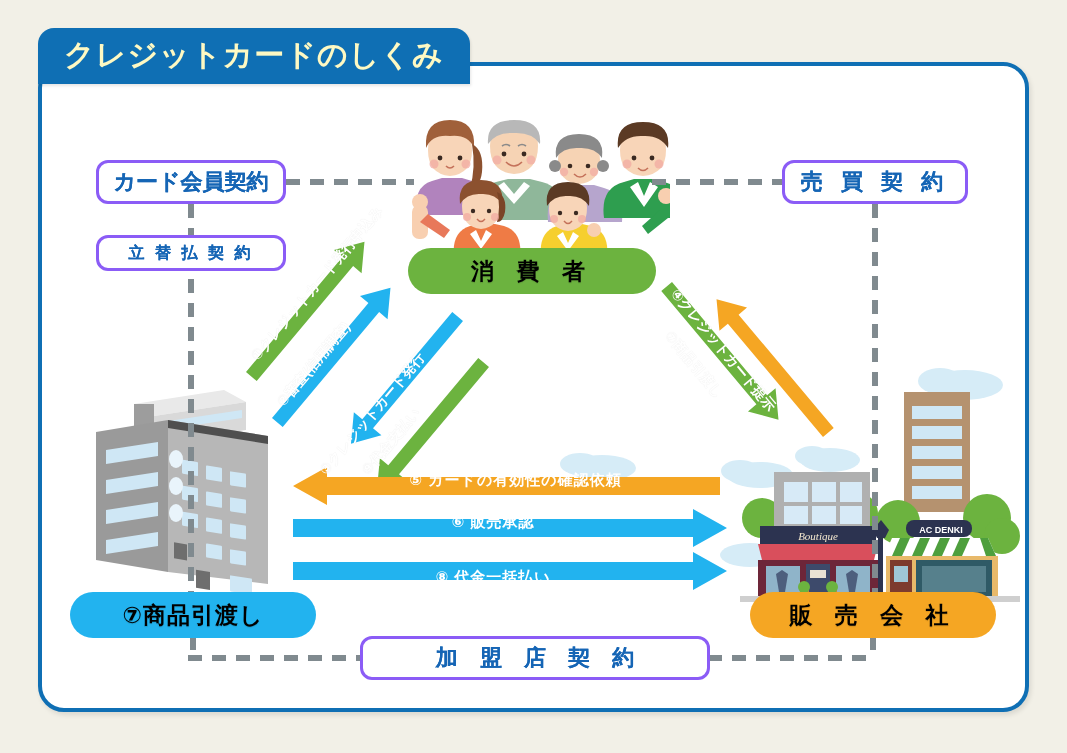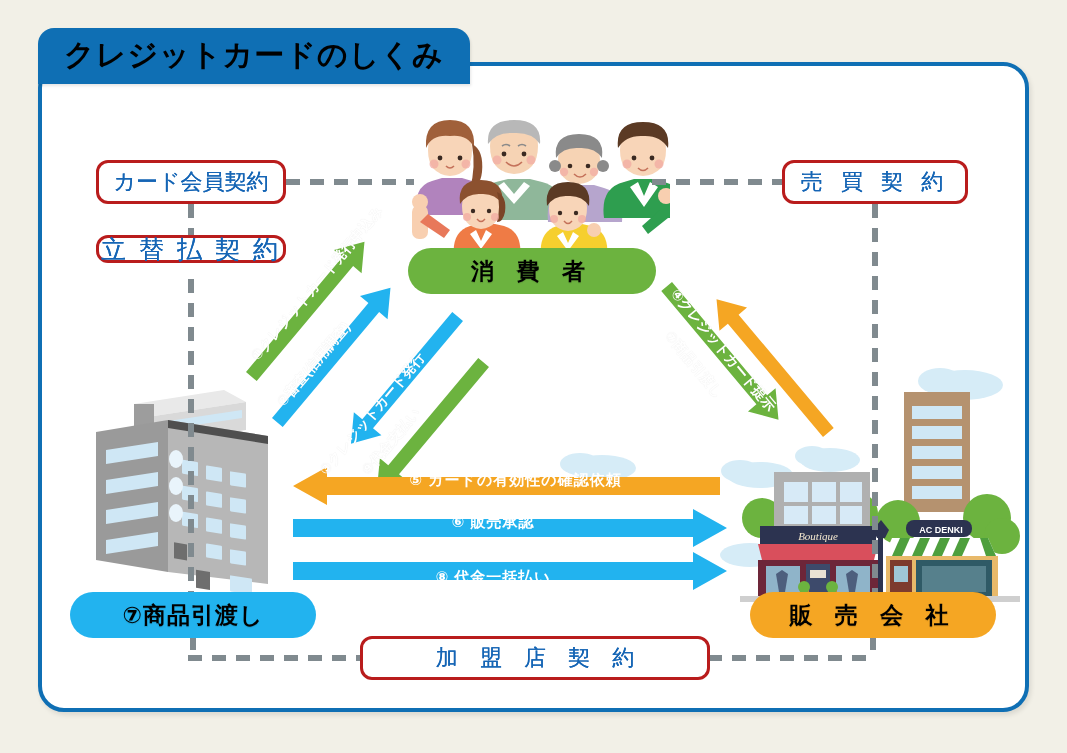--- a/index.html
+++ b/index.html
@@ -18,21 +18,21 @@
     background:#ffffff;
     border:4px solid #0f6fb4;
     border-radius:26px;
     box-shadow:2px 3px 5px rgba(0,0,0,.10);
   }
   .title-tab {
     position:absolute; left:38px; top:28px;
     background:#0f6fb4;
     border-radius:16px 16px 0 0;
     padding:10px 26px 12px 26px;
-    color:#000000; font-size:30px; font-weight:bold; letter-spacing:1px;
+    color:#fef9c3; font-size:30px; font-weight:bold; letter-spacing:1px;
     line-height:1.12;
     z-index:6;
     box-shadow:1px 2px 3px rgba(0,0,0,.10);
   }
 
   
   .dash-h {
     position:absolute; height:6px;
     background-image:linear-gradient(to right,#808a8f 0 14px, transparent 14px 24px);
     background-size:24px 6px;
@@ -42,30 +42,30 @@
     position:absolute; width:6px;
     background-image:linear-gradient(to bottom,#808a8f 0 14px, transparent 14px 24px);
     background-size:6px 24px;
     z-index:2;
   }
 
   
   .contract {
     position:absolute;
     background:#ffffff;
-    border:3px solid #b91c1c;
+    border:3px solid #8b5cf6;
     border-radius:12px;
     color:#1565b5;
-    font-weight:normal;
+    font-weight:bold;
     display:flex; align-items:center; justify-content:center;
     z-index:5;
     text-shadow:0 0 0 #1565b5;
   }
   #c-member  { left:96px;  top:160px; width:190px; height:44px; font-size:22px; letter-spacing:0px; }
-  #c-advance { left:96px;  top:235px; width:190px; height:28px; font-size:25px; letter-spacing:3px; }
+  #c-advance { left:96px;  top:235px; width:190px; height:36px; font-size:16px; letter-spacing:3px; }
   #c-sale    { left:782px; top:160px; width:186px; height:44px; font-size:22px; letter-spacing:6px; }
   #c-member-shop { left:360px; top:636px; width:350px; height:44px; font-size:22px; letter-spacing:8px;padding-left:8px; }
 
   
   .pill {
     position:absolute; display:flex; align-items:center; justify-content:center;
     border-radius:999px; color:#000000; font-weight:bold; z-index:5;
     text-shadow:0 1px 1px rgba(0,0,0,.12);
   }
   #p-consumer { left:408px; top:248px; width:248px; height:46px; background:#6cb33f; font-size:23px; letter-spacing:8px; }

